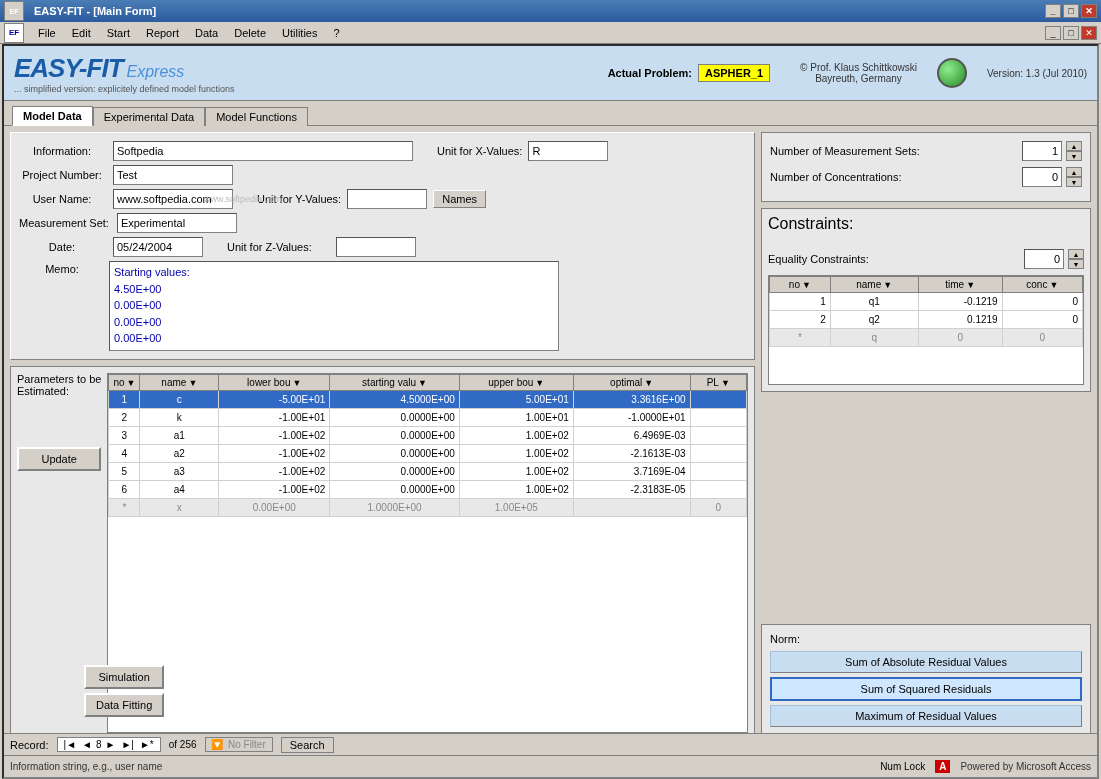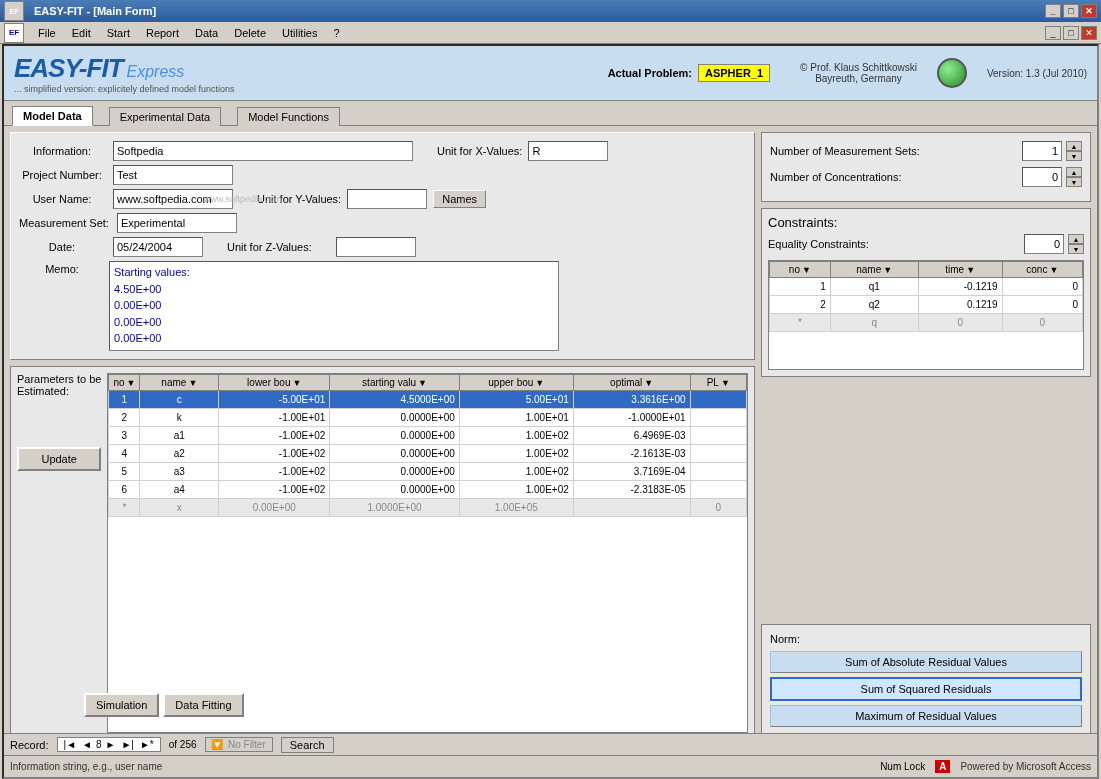--- a/index.html
+++ b/index.html
@@ -120,21 +120,21 @@
     }
     .version-text { font-size: 10px; color: #333; }
 
     
     .tab-bar {
       display: flex;
       align-items: flex-end;
       background: #d4d0c8;
       padding: 4px 8px 0 8px;
       border-bottom: 1px solid #808080;
-      gap: 16px;
+      gap: 0;
     }
     .tab {
       padding: 3px 10px;
       background: #d4d0c8;
       border: 1px solid #808080;
       border-bottom: none;
       cursor: pointer;
       font-size: 11px;
       position: relative;
       top: 1px;
@@ -701,21 +701,21 @@
           <span class="spinner-label">Number of Concentrations:</span>
           <input type="text" class="spinner-input" value="0" style="">
           <div class="spinner-btns">
             <div class="spinner-btn">▲</div>
             <div class="spinner-btn">▼</div>
           </div>
         </div>
       </div>
 
       <div class="constraints-section">
-        <div style="font-size:13px;margin-bottom:4px;">Constraints:</div>
+        <div style="font-size:16px;margin-bottom:16px;">Constraints:</div>
         <div class="spinner-row">
           <span class="spinner-label">Equality Constraints:</span>
           <input type="text" class="spinner-input" value="0" style="">
           <div class="spinner-btns">
             <div class="spinner-btn">▲</div>
             <div class="spinner-btn">▼</div>
           </div>
         </div>
         <div class="constraints-table-container">
           <table class="constraints-table">
@@ -765,21 +765,21 @@
         <button class="norm-btn">Sum of Absolute Residual Values</button>
             <button class="norm-btn active">Sum of Squared Residuals</button>
             <button class="norm-btn">Maximum of Residual Values</button>
           </div>
       </div>
 
     </div>
 
   </div>
 
-  <div style="position:absolute;bottom:60px;left:80px;display:flex;flex-direction:row;gap:4px;">
+  <div style="position:absolute;bottom:60px;left:80px;display:flex;flex-direction:column;gap:4px;">
     <button class="action-btn">Simulation</button>
     <button class="action-btn">Data Fitting</button>
   </div>
 
   <div class="status-bar">
     <span>Record:</span>
     <div class="record-nav">
       <span class="nav-btn">|◄</span>
       <span class="nav-btn">◄</span>
       <span class="record-text">8</span>

